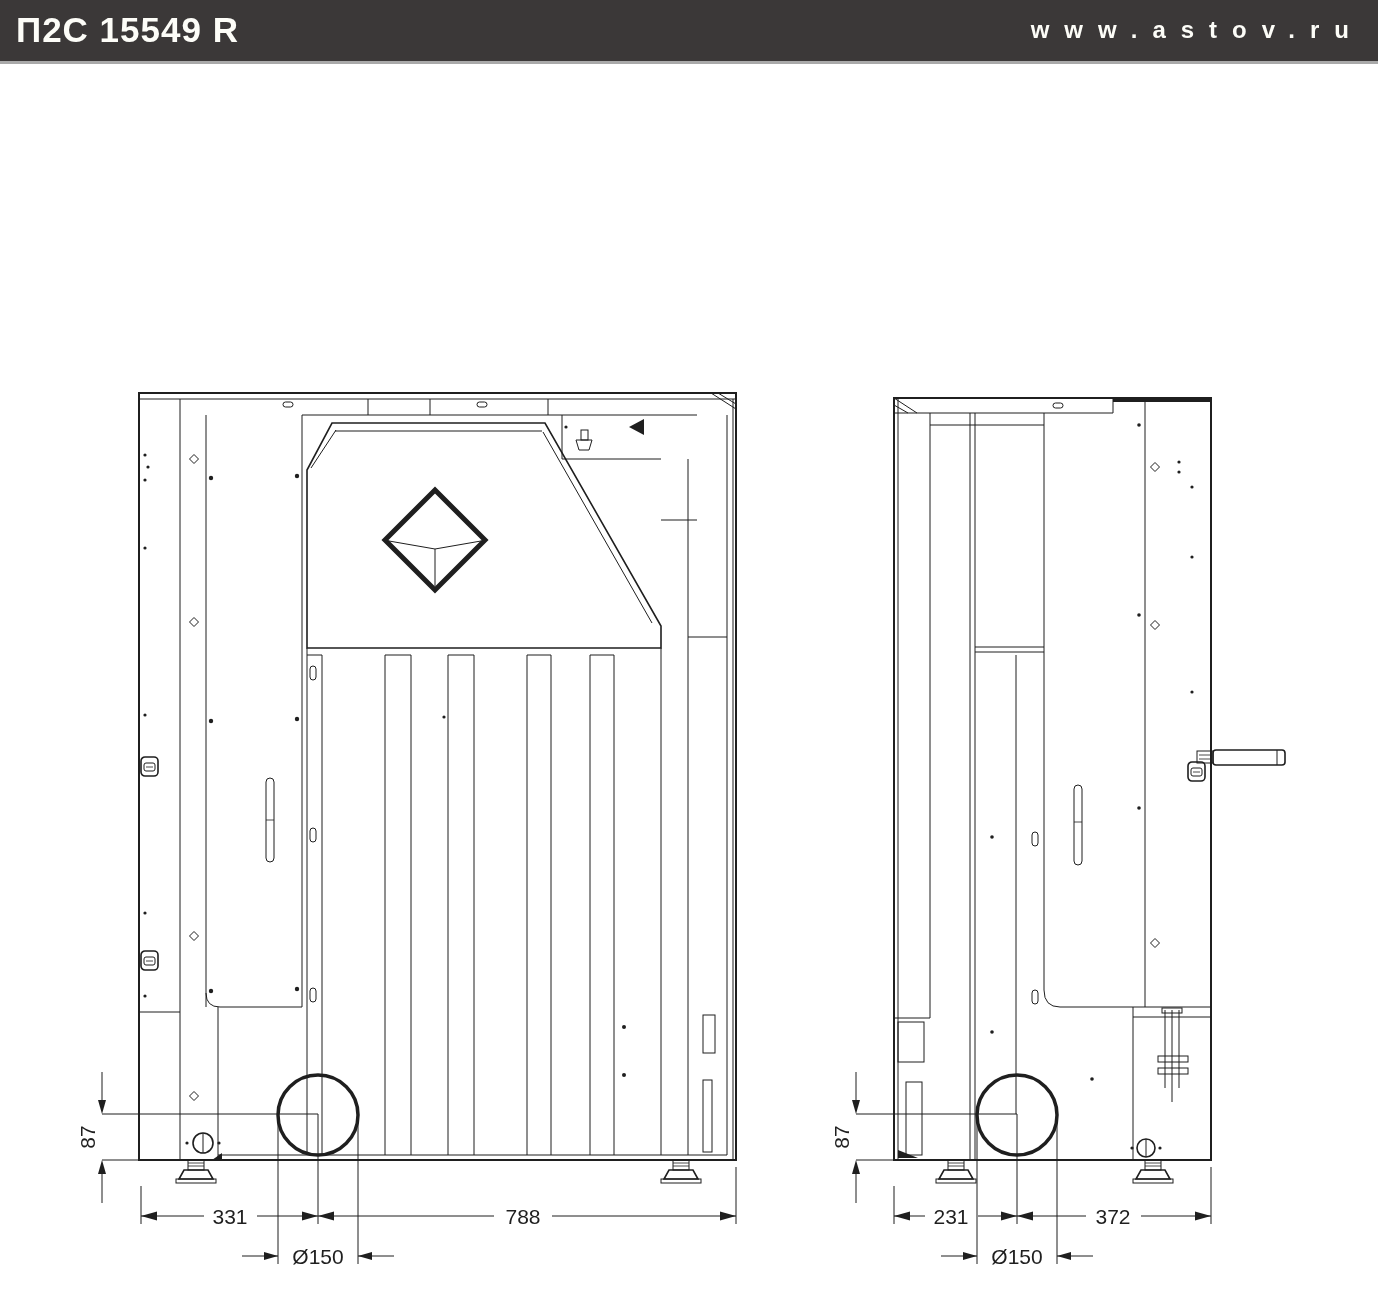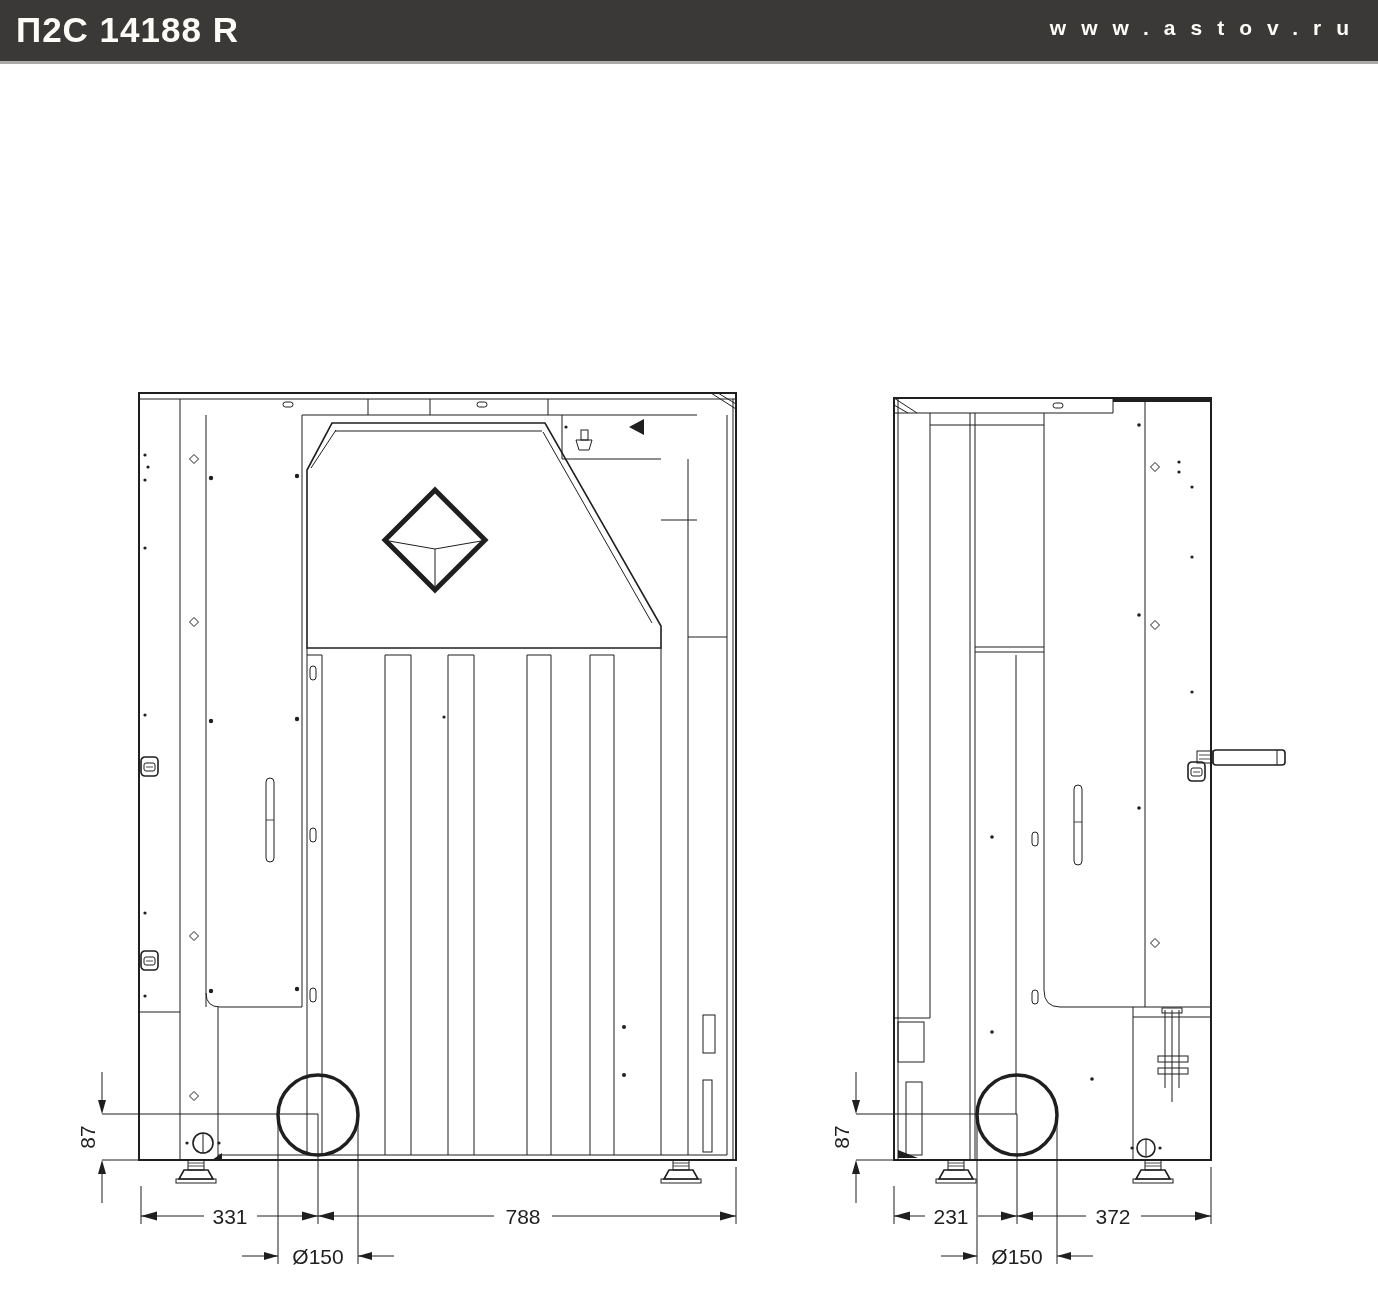--- a/index.html
+++ b/index.html
@@ -2,41 +2,41 @@
 <html><head>
 <meta charset="utf-8">
 <style>
   html,body{margin:0;padding:0;background:#fff;}
   .page{position:relative;width:1378px;height:1309px;background:#fff;overflow:hidden;
         font-family:"Liberation Sans",sans-serif;}
   .topbar{position:absolute;left:0;top:0;width:1378px;height:64px;background:#3b3838;
           border-bottom:3px solid #a9a9a9;box-sizing:border-box;}
   .model{position:absolute;left:16px;top:10px;color:#fdfdf8;font-size:35px;font-weight:bold;
          letter-spacing:1px;white-space:nowrap;}
-  .site{position:absolute;right:14px;top:16px;color:#fdfdf8;font-size:21px;font-weight:bold;
+  .site{position:absolute;right:14px;top:16px;color:#fdfdf8;font-size:24px;font-weight:bold;
         letter-spacing:15px;white-space:nowrap;}
   svg{position:absolute;left:0;top:0;}
   .s1{fill:none;stroke:#1f1f1f;stroke-width:1;}
   .s08{fill:none;stroke:#1f1f1f;stroke-width:0.8;}
   .s15{fill:none;stroke:#1f1f1f;stroke-width:1.6;}
   .s2{fill:none;stroke:#1f1f1f;stroke-width:2;}
   .pipe{fill:none;stroke:#1f1f1f;stroke-width:3.5;}
   .emblem{fill:none;stroke:#1f1f1f;stroke-width:5;}
   .dim{fill:none;stroke:#1f1f1f;stroke-width:1;}
   .fillb{fill:#1f1f1f;stroke:none;}
   .dot{fill:#1f1f1f;stroke:none;}
   .dimtxt{font-family:"Liberation Sans",sans-serif;font-size:21px;fill:#1f1f1f;}
 </style>
 </head>
 <body>
 
 <div class="page">
 
   <div class="topbar">
-    <div class="model">П2С 14188 R</div>
+    <div class="model">П2С 15549 R</div>
     <div class="site">www.astov.ru</div>
   </div>
 
   <svg width="1378" height="1309" viewBox="0 0 1378 1309">
     <defs>
       <g id="foot">
         <rect x="-8" y="0" width="16" height="10" class="s1"></rect>
         <path d="M-8,3H8 M-8,6H8" class="s08"></path>
         <path d="M-12,10H12L17,19H-17Z" class="s15"></path>
         <rect x="-20" y="19" width="40" height="4" class="s1"></rect>

